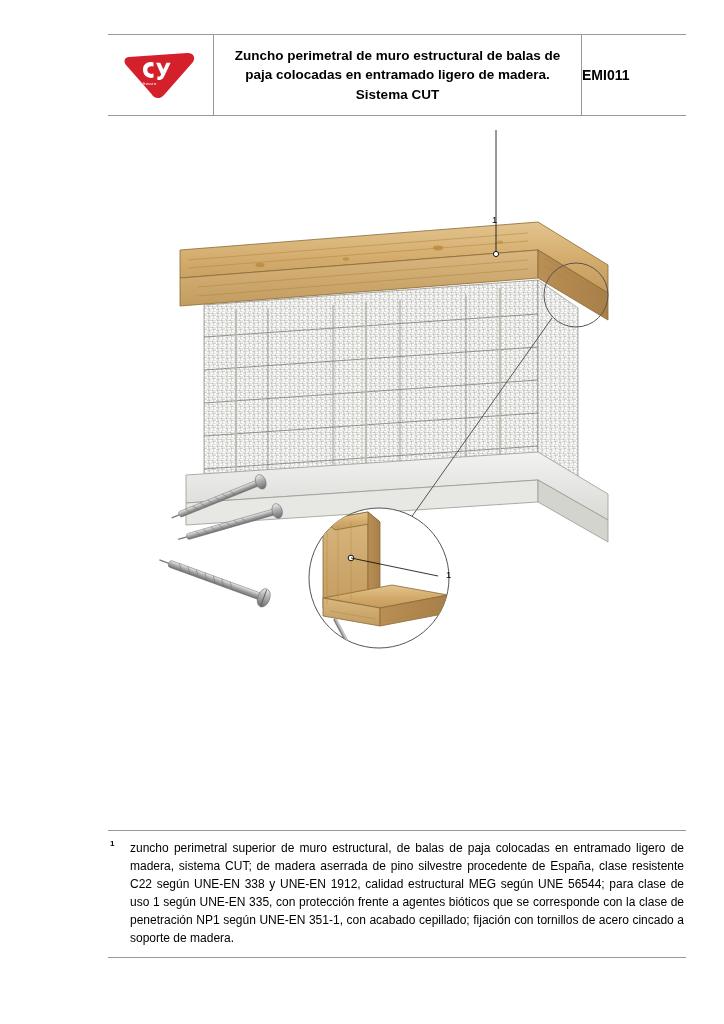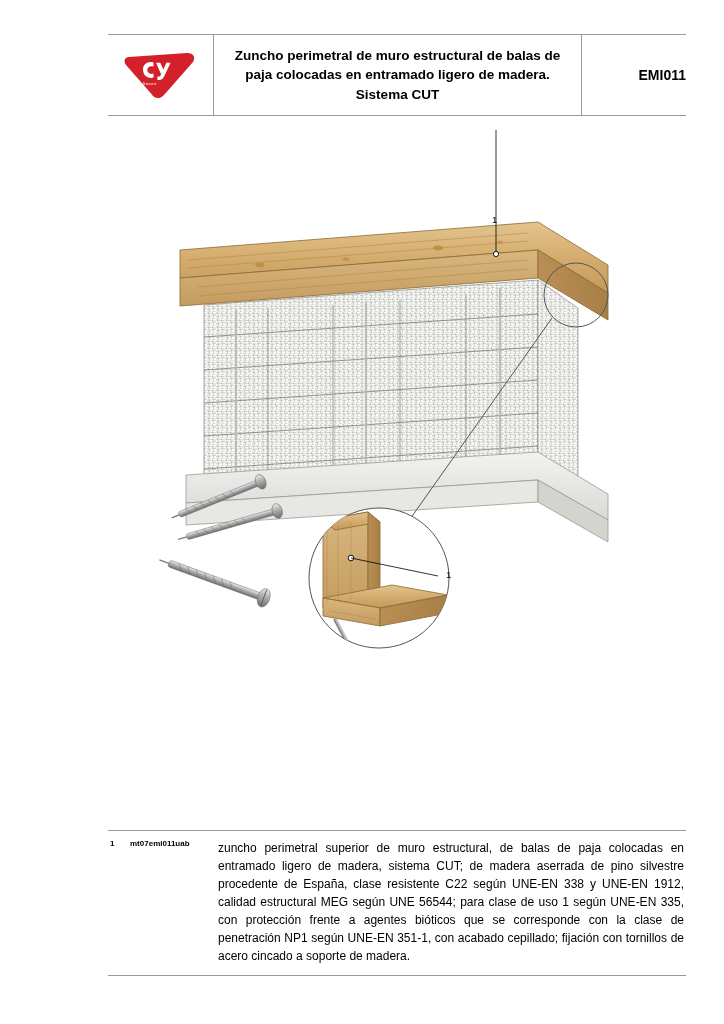--- a/index.html
+++ b/index.html
@@ -60,21 +60,21 @@
   .header-title {
     font-size: 13.5px;
     font-weight: bold;
     line-height: 1.45;
     text-align: center;
   }
   .header-code-cell {
     width: 104px;
     display: flex;
     align-items: center;
-    justify-content: flex-end;
+    justify-content: flex-start;
     box-sizing: border-box;
   }
   .header-code {
     font-size: 14px;
     font-weight: bold;
   }
 
   
   .drawing {
     position: absolute;
@@ -310,17 +310,16 @@
         <line x1="243" y1="428" x2="330" y2="446" stroke="#000000" stroke-width="0.8"></line>
       </g>
     </svg>
 
     <span class="callout-label" style="left:384px; top:84px;">1</span>
     <span class="callout-label" style="left:338px; top:439px;">1</span>
   </div>
 
   <div class="legend">
     <div class="legend-num">1</div>
-    <div class="legend-code">mt07emi011uab</div>
     <div class="legend-desc">zuncho perimetral superior de muro estructural, de balas de paja colocadas en entramado ligero de madera, sistema CUT; de madera aserrada de pino silvestre procedente de España, clase resistente C22 según UNE-EN 338 y UNE-EN 1912, calidad estructural MEG según UNE 56544; para clase de uso 1 según UNE-EN 335, con protección frente a agentes bióticos que se corresponde con la clase de penetración NP1 según UNE-EN 351-1, con acabado cepillado; fijación con tornillos de acero cincado a soporte de madera.</div>
   </div>
 
 </div>
 
 </body></html>

